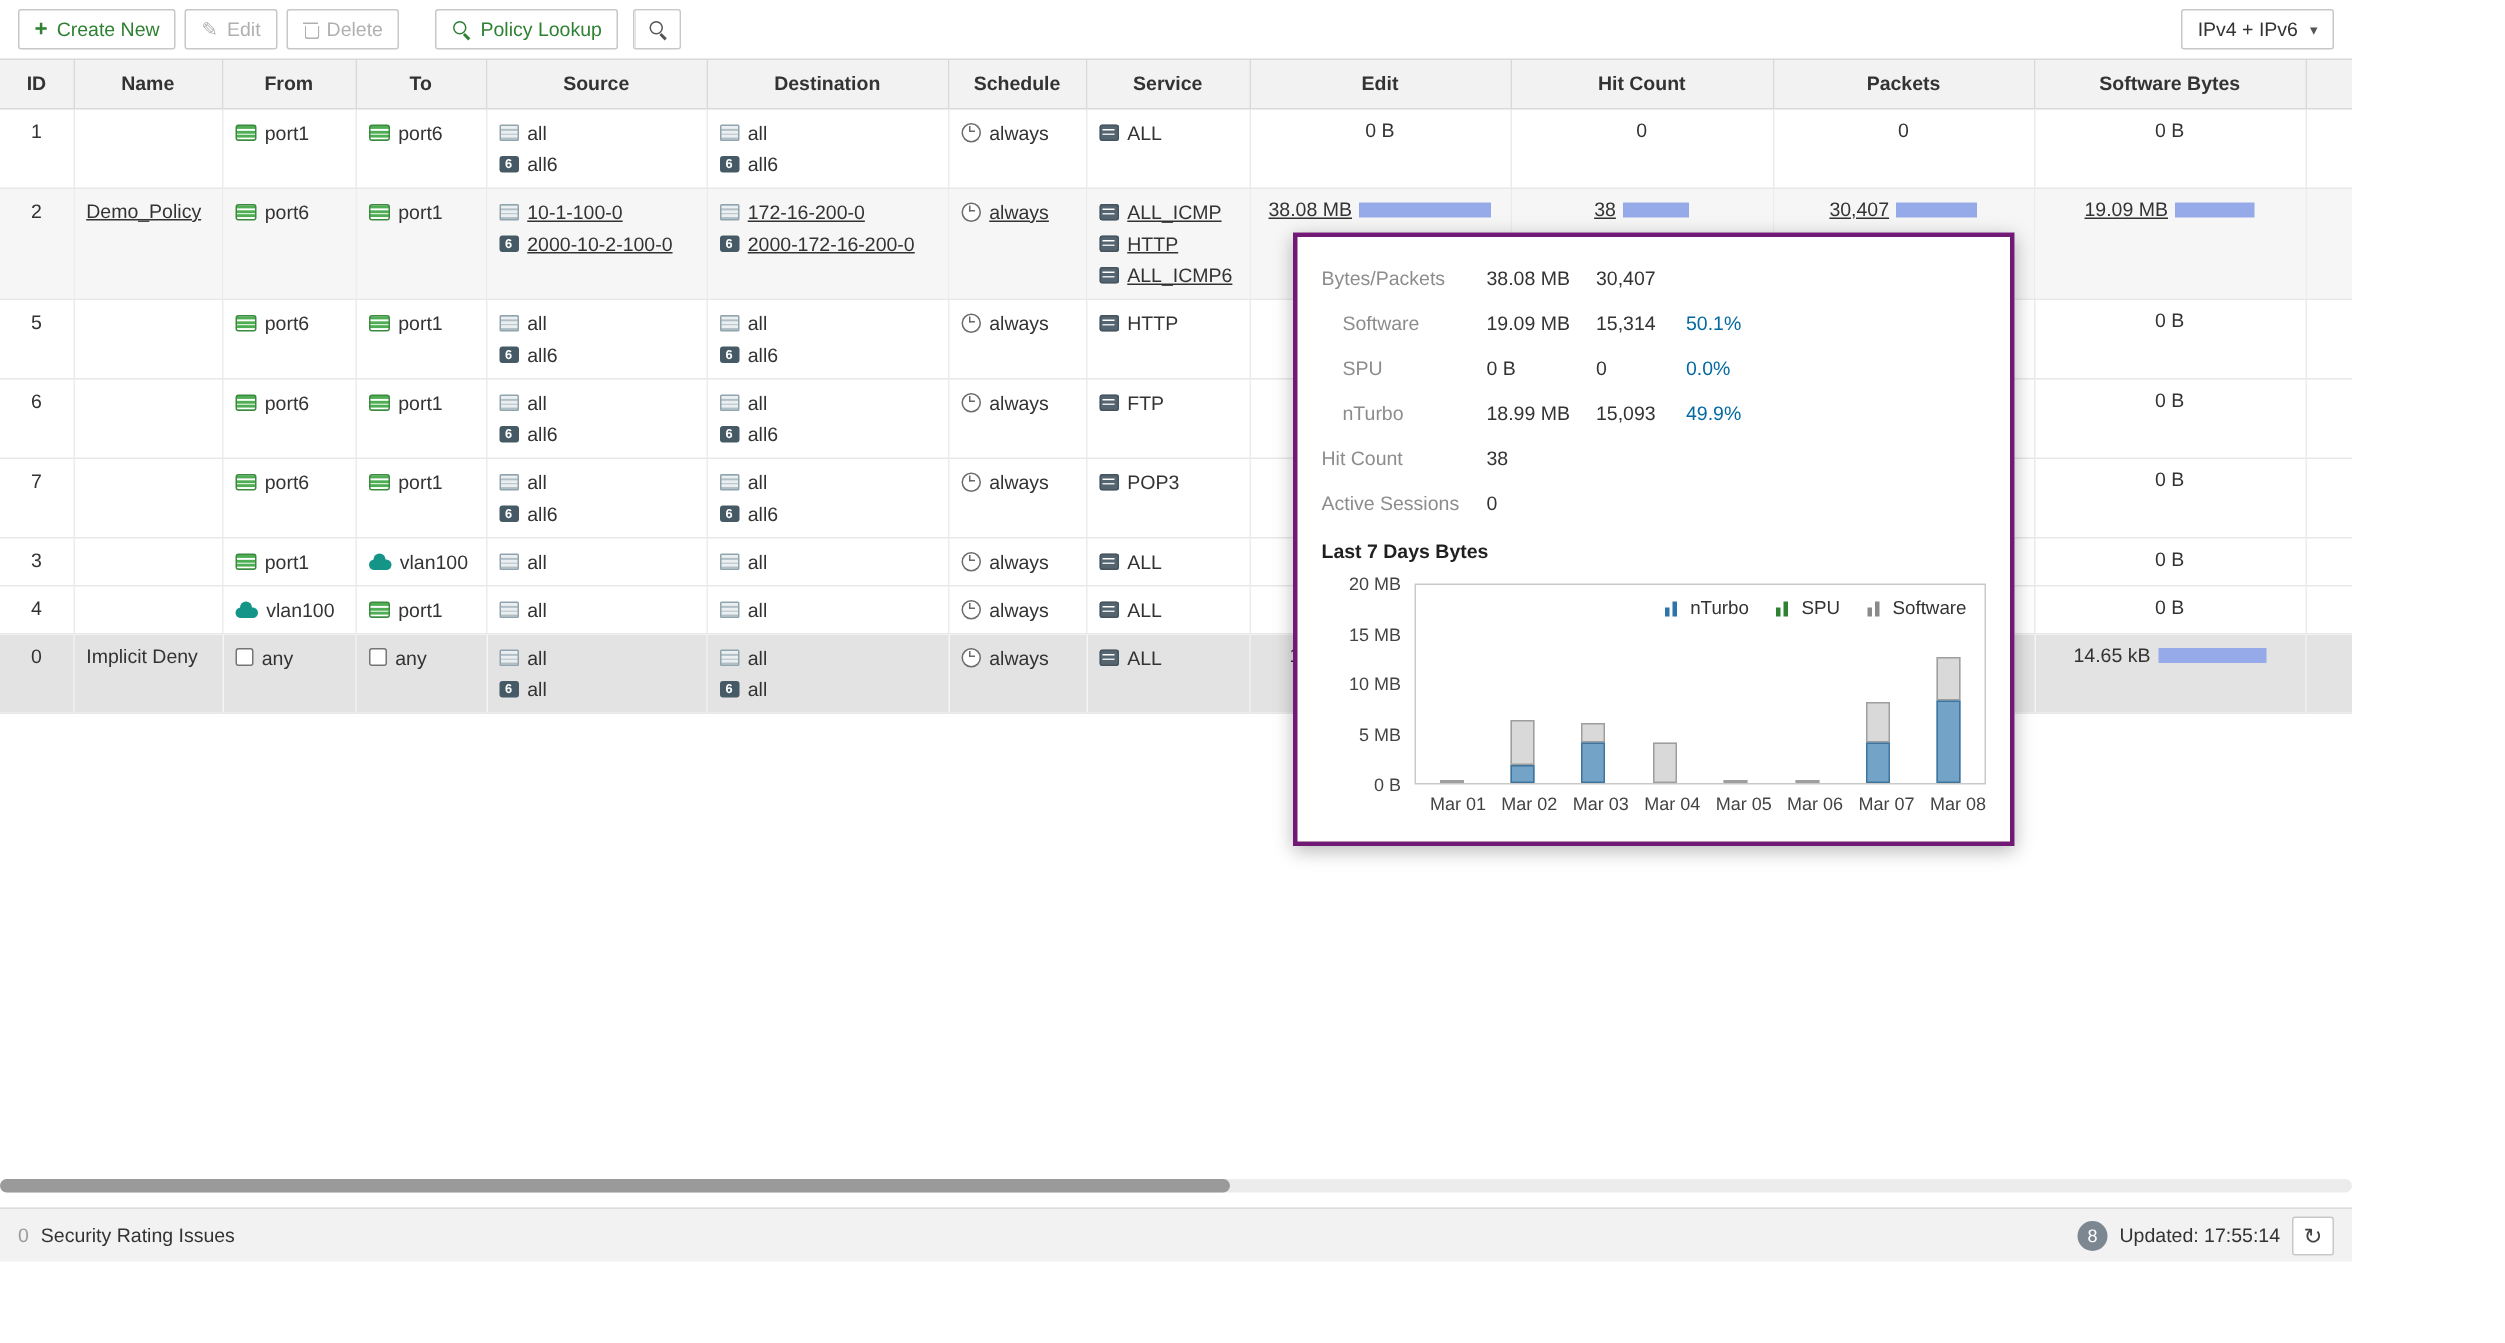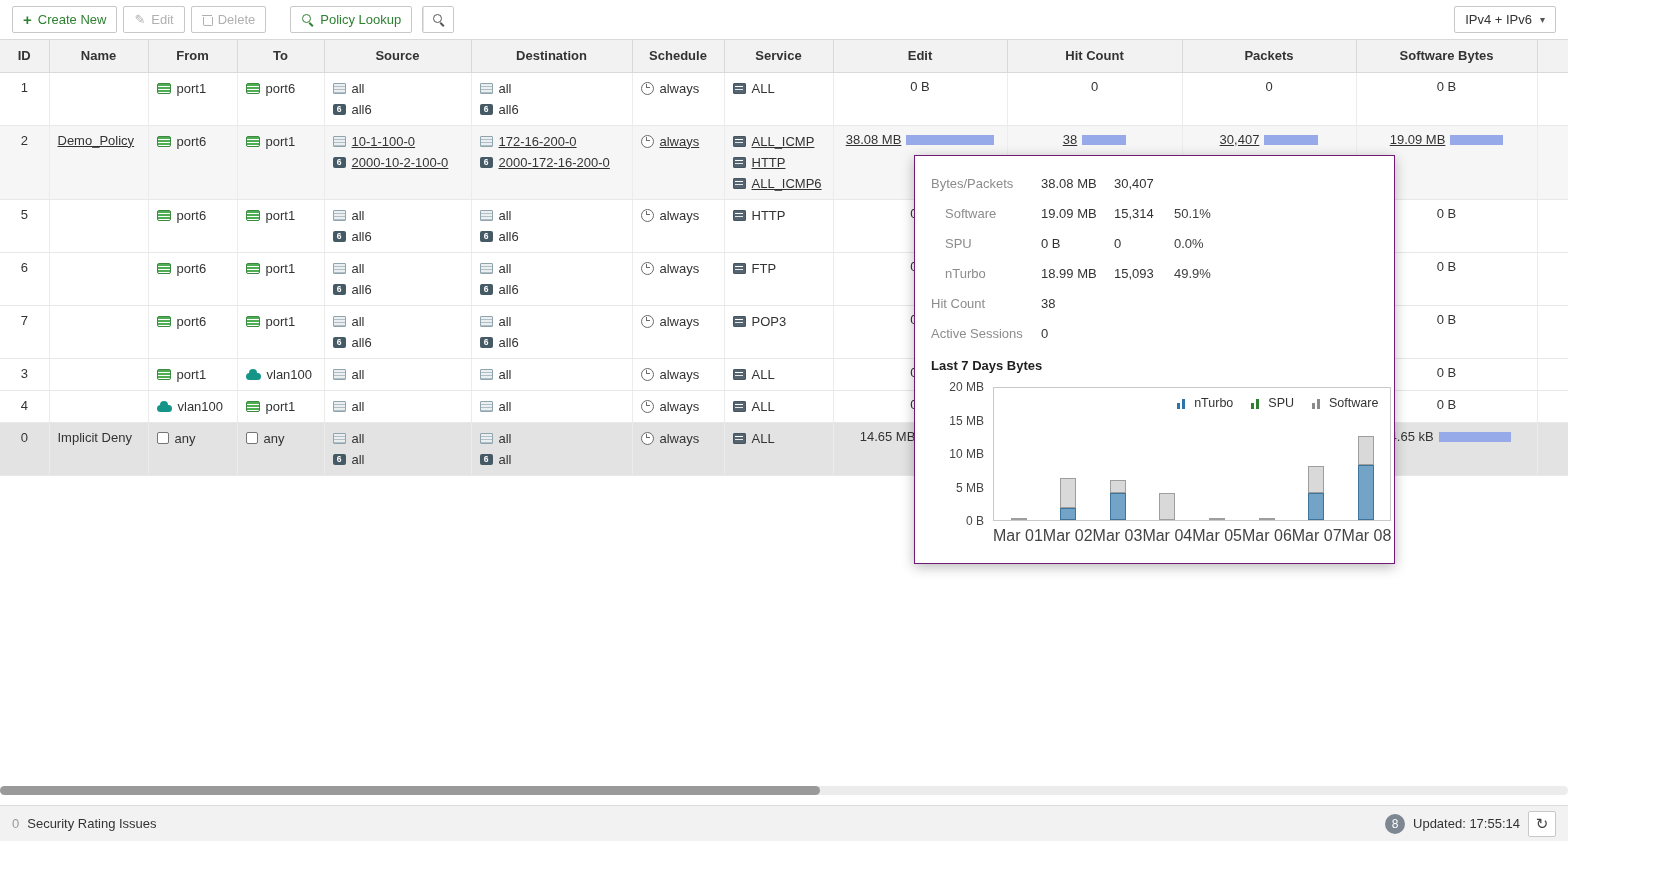--- a/index.html
+++ b/index.html
@@ -59,45 +59,45 @@
   .ic-address{width:13px;height:11px;border:1px solid #90a4ae;background:repeating-linear-gradient(180deg,#eceff1 0 2px,#b0bec5 2px 3px);border-radius:1px}
   .ic-address6{width:13px;height:11px;background:#455a64;border-radius:2px;color:#fff;font-size:8.5px;font-weight:bold;line-height:11px;text-align:center}
   .ic-checkbox{width:12px;height:12px;border:1.5px solid #757575;background:#fff;border-radius:2px}
   .ic-schedule{position:relative;width:13px;height:13px;border:1.4px solid #6b6b6b;border-radius:50%;background:#fff}
   .ic-schedule::before{content:"";position:absolute;left:4.6px;top:1.6px;width:1.4px;height:4px;background:#6b6b6b}
   .ic-schedule::after{content:"";position:absolute;left:4.6px;top:4.6px;width:4px;height:1.4px;background:#6b6b6b}
   .ic-service{width:13px;height:11px;background:#546470;border-radius:2px;box-shadow:inset 0 0 0 1px #46545f;position:relative}
   .ic-service::after{content:"";position:absolute;left:2.5px;top:3px;right:2.5px;height:1.5px;background:#fff;box-shadow:0 3px 0 rgba(255,255,255,.85)}
 
   
-  .tooltip{position:absolute;left:914px;top:155px;width:481px;background:#fff;border:1px solid #701a75;box-shadow:0 3px 12px rgba(0,0,0,.28);padding:12px 16px 18px;z-index:10}
+  .tooltip{position:absolute;left:862px;top:155px;width:481px;background:#fff;border:3px solid #701a75;box-shadow:0 3px 12px rgba(0,0,0,.28);padding:12px 16px 18px;z-index:10}
   .trow{display:flex;height:30px;align-items:center;font-size:13px}
   .tlabel{width:110px;color:#8c8c8c;flex:none;white-space:nowrap}
   .trow.indent .tlabel{padding-left:14px}
   .tv1{width:73px;color:#333;flex:none;white-space:nowrap}
   .tv2{width:60px;color:#333;flex:none;white-space:nowrap}
-  .tv3{color:#404040;white-space:nowrap}
+  .tv3{color:#0369a1;white-space:nowrap}
   .ttitle{font-weight:700;margin:10px 0 14px;color:#1f1f1f;font-size:13px}
 
   
   .chart{display:flex}
   .yticks{position:relative;width:62px;height:134px;flex:none}
   .ytick{position:absolute;right:9px;transform:translateY(-50%);font-size:12px;color:#444;white-space:nowrap}
   .plotcol{flex:1}
   .plot{position:relative;display:flex;height:134px;border:1px solid #c9c9c9;align-items:flex-end}
   .bargroup{flex:1;display:flex;justify-content:center;align-items:flex-end}
   .stack{display:flex;flex-direction:column-reverse;width:16px}
   .seg{border:1px solid #9e9e9e;width:100%;flex:none}
   .legend{position:absolute;top:8px;right:12px;display:flex;gap:18px;font-size:12.5px;color:#333;align-items:center}
   .litem{display:inline-flex;align-items:center}
   .lic{position:relative;width:11px;height:11px;display:inline-block;margin-right:6px}
   .lic::before{content:"";position:absolute;left:0;bottom:0;width:3px;height:6px;background:currentColor}
   .lic::after{content:"";position:absolute;left:5px;bottom:0;width:3px;height:10px;background:currentColor}
   .xlabels{display:flex;margin-top:6px}
-  .xlab{flex:1;text-align:right;font-size:16px;color:#444;white-space:nowrap}
+  .xlab{flex:1;text-align:right;font-size:12px;color:#444;white-space:nowrap}
 
   
   .hscroll{position:absolute;left:0;top:786px;width:1568px;height:9px}
   .hscroll .track{position:absolute;left:0;top:0;right:0;bottom:0;background:#ececec;border-radius:5px}
   .hscroll .thumb{position:absolute;left:0;top:0;height:9px;width:820px;background:#9a9a9a;border-radius:5px}
   .statusbar{position:absolute;left:0;top:805px;width:1568px;height:36px;background:#f2f2f2;border-top:1px solid #dcdcdc;display:flex;align-items:center;padding:0 12px;font-size:13px}
   .sb-left{display:flex;gap:8px;align-items:center;cursor:pointer}
   .sb-count{color:#9a9a9a}
   .sb-right{margin-left:auto;display:flex;align-items:center;gap:8px}
   .badge{width:20px;height:20px;border-radius:50%;background:#7d8792;color:#fff;display:inline-flex;align-items:center;justify-content:center;font-size:12px;flex:none}

